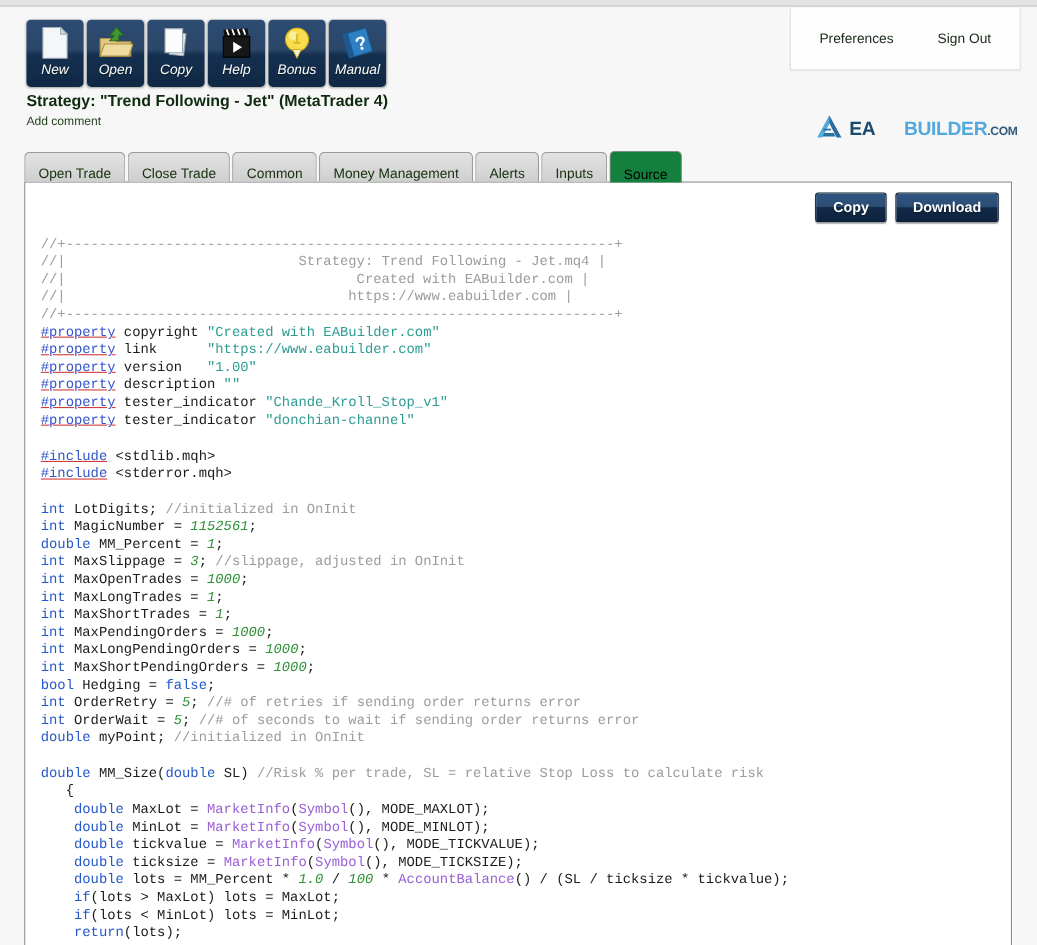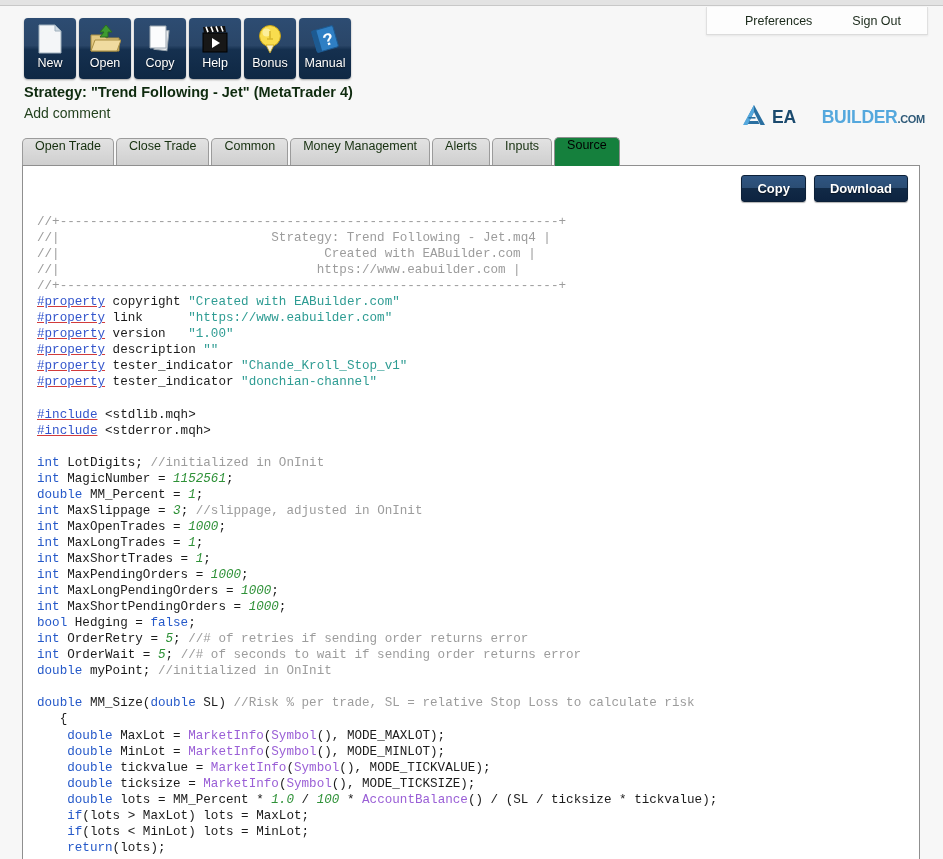--- a/index.html
+++ b/index.html
@@ -20,26 +20,26 @@
   .topbar {
     position: absolute;
     top: 0; left: 0;
     width: 943px; height: 6px;
     background: #e3e3e3;
     border-bottom: 1px solid #c8c8c8;
   }
   .account-box {
     position: absolute;
     top: 7px; right: 15px;
-    height: 28px;
+    height: 57px;
     background: #fdfdfd;
     border-left: 1px solid #e0e0e0;
     border-right: 1px solid #e0e0e0;
     border-bottom: 1px solid #dcdcdc;
-    padding: 0 26px 0 38px;
+    padding: 0 26px 0 26px;
     display: flex;
     align-items: center;
     gap: 40px;
     box-shadow: 0 1px 2px rgba(0,0,0,0.07);
   }
   .account-link {
     font-size: 12.5px;
     color: #1b2a1b;
     text-decoration: none;
     cursor: pointer;
@@ -73,35 +73,36 @@
     align-items: center;
     justify-content: center;
     padding-top: 3px;
   }
   .tool-btn .lbl {
     color: #ffffff;
     font-size: 12.5px;
     line-height: 15px;
     font-family: "Liberation Sans", sans-serif;
     text-shadow: 0 1px 1px rgba(0,0,0,0.6);
+    font-style: italic;
   }
 
   
   .strategy-title {
     position: absolute;
     top: 84px; left: 24px;
     font-size: 14.5px;
     font-weight: bold;
     color: #0f2b0f;
     white-space: nowrap;
   }
   .add-comment {
     position: absolute;
     top: 105px; left: 24px;
-    font-size: 14px;
+    font-size: 11px;
     color: #24421f;
     text-decoration: none;
     cursor: pointer;
   }
 
   
   .logo {
     position: absolute;
     top: 104px; right: 18px;
     display: flex;
@@ -123,21 +124,21 @@
     position: absolute;
     top: 137px; left: 22px;
     display: flex;
     align-items: flex-end;
     z-index: 5;
   }
   .tab {
     height: 27px;
     padding: 0 12px;
     display: flex;
-    align-items: flex-start;
+    align-items: flex-end;
     justify-content: center;
     font-size: 12.5px;
     color: #16300f;
     background: linear-gradient(to bottom, #e2e2e2 0%, #cfcfcf 100%);
     border: 1px solid #9b9b9b;
     border-bottom: none;
     border-radius: 5px 5px 0 0;
     margin-right: 2px;
     cursor: pointer;
     position: relative;

